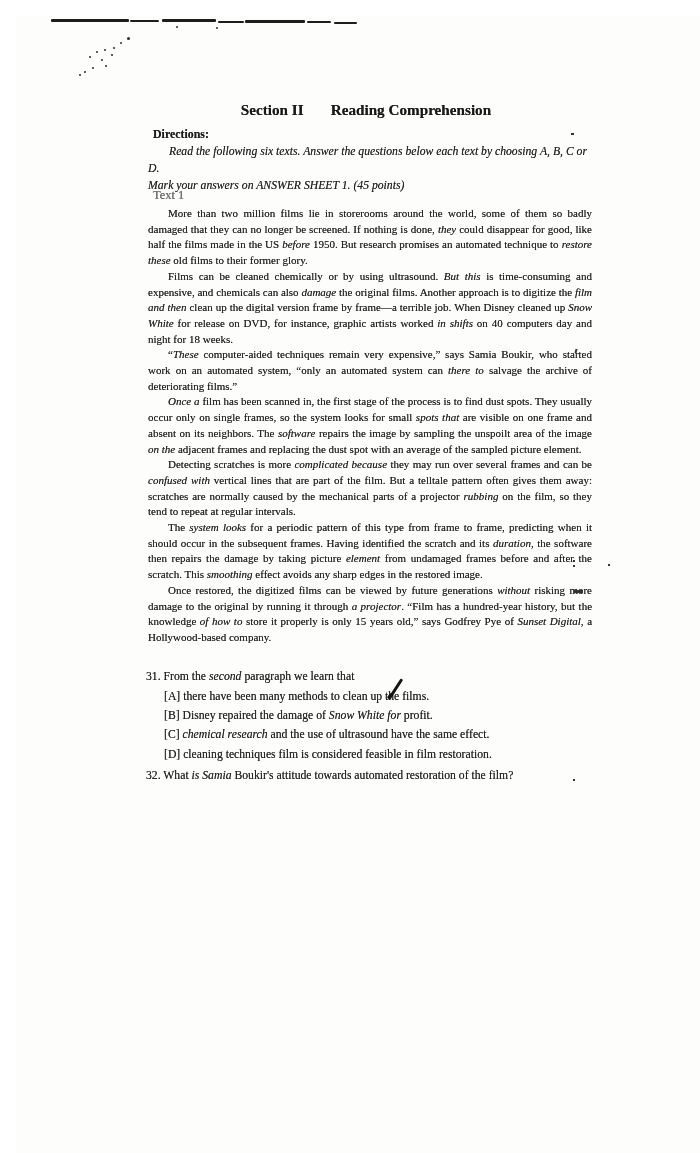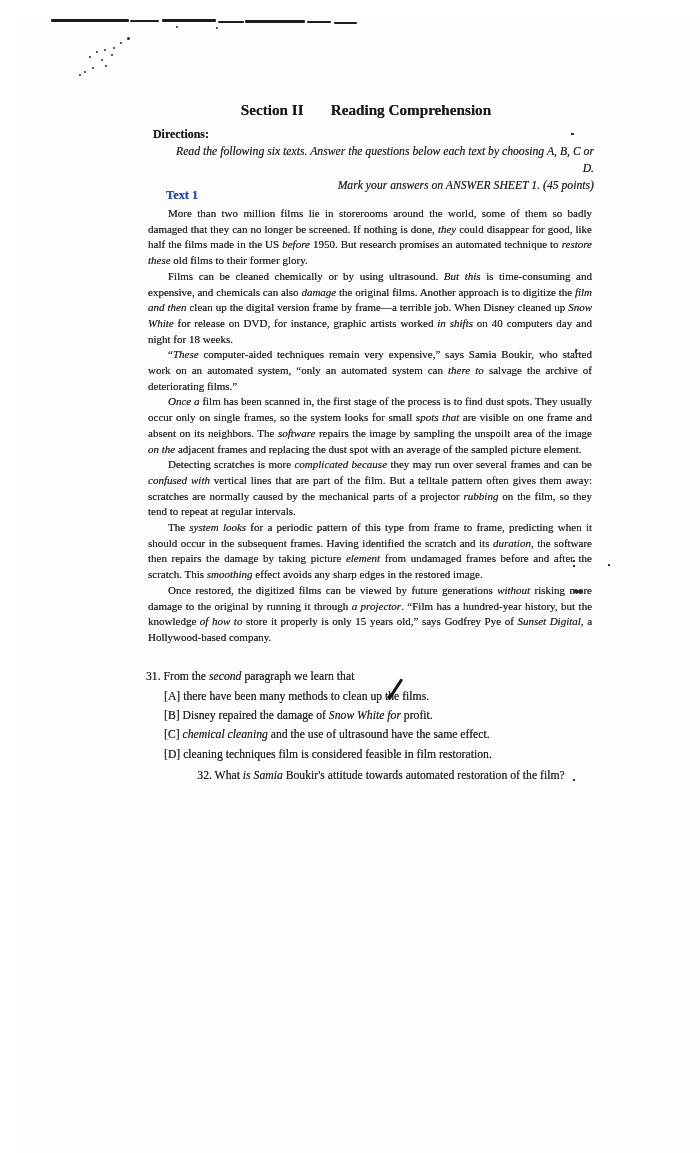--- a/index.html
+++ b/index.html
@@ -15,35 +15,35 @@
   
   .title{
     position:absolute;top:85px;left:0;width:700px;
     display:flex;justify-content:center;gap:27px;
     font-size:15.2px;font-weight:bold;color:#191919;
   }
   
   .dir-label{position:absolute;left:137px;top:111px;font-size:11.9px;font-weight:bold;color:#1c1c1c;}
   .dir-text{
     position:absolute;left:132px;top:127px;width:446px;
-    font-size:11.7px;font-style:italic;line-height:17.2px;color:#252525;text-align:right;
+    font-size:11.7px;font-style:italic;line-height:17.2px;color:#252525;
   }
   .dir-text .l1{text-indent:21px;}
   
-  .text-label{position:absolute;left:150px;top:172px;font-size:12.4px;font-weight:bold;color:#1d4ed8;}
+  .text-label{position:absolute;left:137px;top:172px;font-size:12.4px;font-weight:normal;color:#737373;}
   .body-text{
     position:absolute;left:132px;top:190px;width:444px;
     font-size:11px;line-height:15.7px;text-align:justify;color:#242424;
   }
   .body-text p{margin:0;text-indent:20px;}
   .it{font-style:italic;}
   
   .q31{position:absolute;left:130px;top:654px;width:470px;font-size:11.7px;color:#242424;}
   .q31 .opts{margin-left:18px;margin-top:4px;line-height:19.2px;}
-  .q32{position:absolute;left:130px;top:753px;width:470px;font-size:11.7px;color:#242424;text-align:center;}
+  .q32{position:absolute;left:130px;top:753px;width:470px;font-size:11.7px;color:#242424;}
   
   .tick{
     position:absolute;left:378px;top:661px;width:2.6px;height:24px;
     background:#151515;border-radius:2px;transform:rotate(33deg);
   }
   .tick:before{
     content:"";position:absolute;left:-1px;top:18px;width:3.4px;height:6px;
     background:#151515;border-radius:2px;transform:rotate(8deg);
   }
   
@@ -101,21 +101,21 @@
     <p><span>Detecting scratches is more </span><span class="it">complicated because</span><span> they may run over several frames and can be </span><span class="it">confused with</span><span> vertical lines that are part of the film. But a telltale pattern often gives them away: scratches are normally caused by the mechanical parts of a projector </span><span class="it">rubbing</span><span> on the film, so they tend to repeat at regular intervals.</span></p>
     <p><span>The </span><span class="it">system looks</span><span> for a periodic pattern of this type from frame to frame, predicting when it should occur in the subsequent frames. Having identified the scratch and its </span><span class="it">duration</span><span>, the software then repairs the damage by taking picture </span><span class="it">element</span><span> from undamaged frames before and after the scratch. This </span><span class="it">smoothing</span><span> effect avoids any sharp edges in the restored image.</span></p>
     <p><span>Once restored, the digitized films can be viewed by future generations </span><span class="it">without</span><span> risking more damage to the original by running it through </span><span class="it">a projector</span><span>. “Film has a hundred-year history, but the knowledge </span><span class="it">of how to</span><span> store it properly is only 15 years old,” says Godfrey Pye of </span><span class="it">Sunset Digital</span><span>, a Hollywood-based company.</span></p>
   </div>
 
   <div class="q31">
     <div><span>31. From the </span><span class="it">second</span><span> paragraph we learn that</span></div>
     <div class="opts">
       <div><span>[A] there have been many methods to clean up the films.</span></div>
       <div><span>[B] Disney repaired the damage of </span><span class="it">Snow White for</span><span> profit.</span></div>
-      <div><span>[C] </span><span class="it">chemical cleaning</span><span> and the use of ultrasound have the same effect.</span></div>
+      <div><span>[C] </span><span class="it">chemical research</span><span> and the use of ultrasound have the same effect.</span></div>
       <div><span>[D] cleaning techniques film is considered feasible in film restoration.</span></div>
     </div>
   </div>
 
   <div class="tick"></div>
 
   <div class="q32"><span>32. What </span><span class="it">is Samia</span><span> Boukir's attitude towards automated restoration of the film?</span></div>
 
   <div>
     <div class="speck" style="left:555px;top:117px;width:3px;height:2px;"></div>

